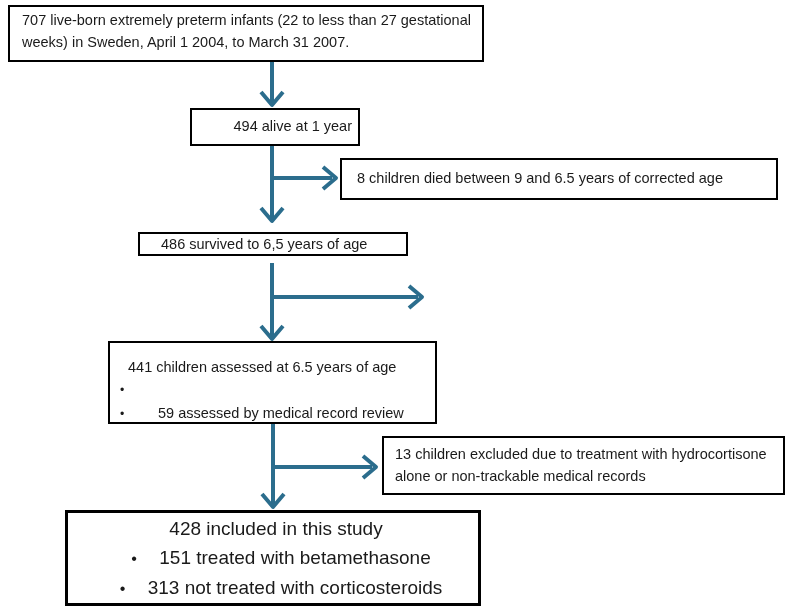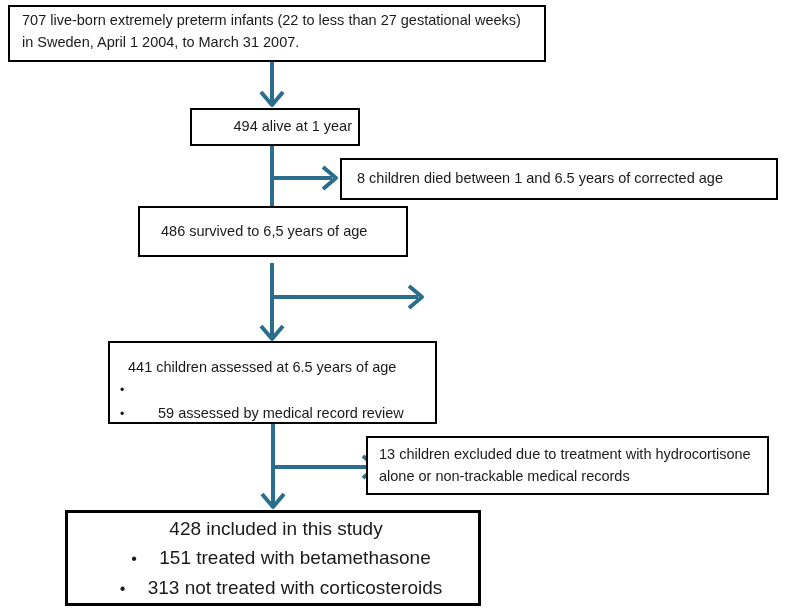--- a/index.html
+++ b/index.html
@@ -33,29 +33,29 @@
     display:flex;
     flex-direction:column;
     justify-content:center;
     font-size:14.5px;
     line-height:1.45;
   }
   .box .heading{margin:0;}
   .bullet-row{display:flex;align-items:baseline;}
   .bullet-marker{flex:0 0 auto;font-size:0.85em;}
   
-  .b-source   {left:8px;   top:5px;   width:538px; height:57px; padding:0 10px 4px 12px;}
+  .b-source   {left:8px;   top:5px;   width:476px; height:57px; padding:0 10px 4px 12px;}
   .b-alive    {left:190px; top:108px; width:170px; height:38px; padding:2px 6px 2px 21px;align-items:flex-end;}
   .b-died     {left:340px; top:158px; width:438px; height:42px; padding:2px 8px 2px 15px;}
-  .b-survived {left:138px; top:206px; width:270px; height:51px; padding:2px 6px 2px 21px;}
+  .b-survived {left:138px; top:232px; width:270px; height:24px; padding:2px 6px 2px 21px;}
   .b-traced   {left:426px; top:271px; width:214px; height:59px; padding:4px 6px 4px 17px; line-height:1.6;}
   .b-assessed {left:108px; top:341px; width:329px; height:83px; padding:4px 6px 4px 10px; line-height:1.7;}
   .b-assessed .heading{margin-left:8px;margin-top:16px;}
   .b-assessed .bullet-marker{width:38px;}
-  .b-excluded {left:366px; top:436px; width:403px; height:59px; padding:4px 8px 4px 11px; line-height:1.5;}
+  .b-excluded {left:382px; top:436px; width:403px; height:59px; padding:4px 8px 4px 11px; line-height:1.5;}
   .b-included {left:65px;  top:510px; width:416px; height:96px; padding:4px 6px 4px 12px;
                font-size:19px; line-height:1.55; border-width:3px;align-items:center;}
   .b-included .bullet-marker{width:38px; padding-left:10px; box-sizing:border-box;}
 </style>
 </head>
 <body>
 
 <div class="canvas">
 
   <svg class="arrows" viewBox="0 0 798 612" xmlns="http://www.w3.org/2000/svg">
@@ -91,21 +91,21 @@
 
   <div class="box b-source">
     <div>707 live-born extremely preterm infants (22 to less than 27 gestational weeks) in Sweden, April 1 2004, to March 31 2007.</div>
   </div>
 
   <div class="box b-alive">
     <div>494 alive at 1 year</div>
   </div>
 
   <div class="box b-died">
-    <div>8 children died between 1 and 6.5 years of corrected age</div>
+    <div>8 children died between 9 and 6.5 years of corrected age</div>
   </div>
 
   <div class="box b-survived">
     <div>486 survived to 6,5 years of age</div>
   </div>
 
 
   <div class="box b-assessed">
     <div class="heading">441 children assessed at 6.5 years of age</div>
     <div class="bullet-row">

